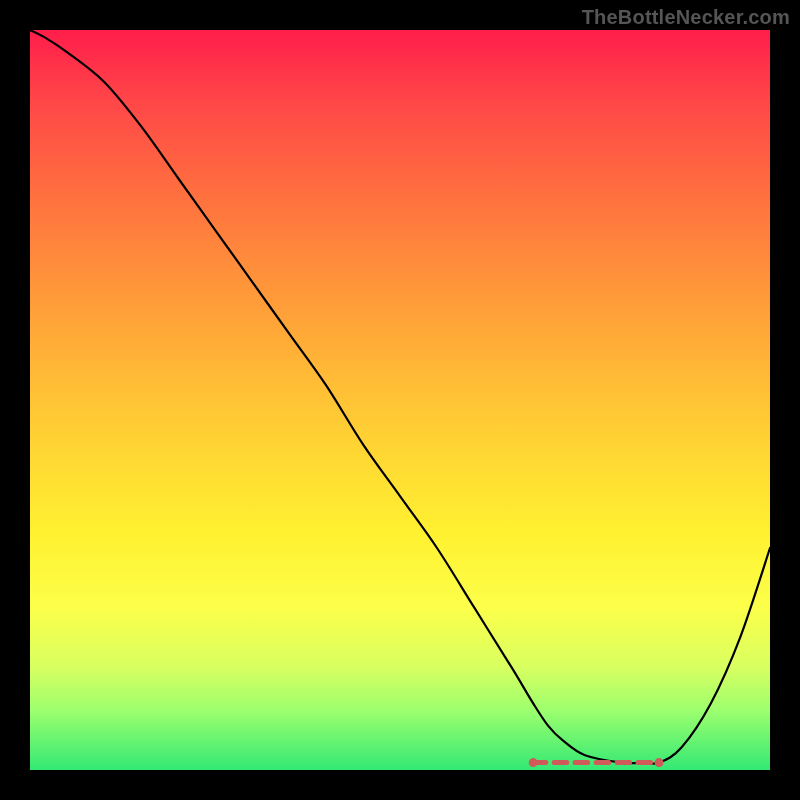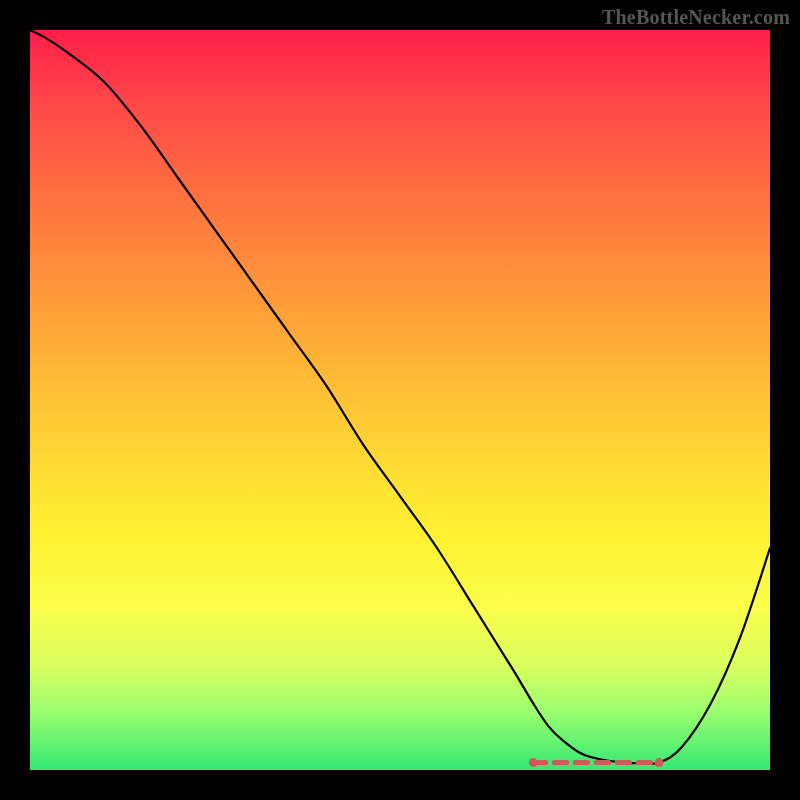--- a/index.html
+++ b/index.html
@@ -9,21 +9,20 @@
     height: 800px;
     background: #000;
     overflow: hidden;
     font-family: Arial, Helvetica, sans-serif;
   }
   .frame {
     position: relative;
     width: 800px;
     height: 800px;
     background: #000;
-    font-family: Liberation Serif, serif;
   }
   .watermark {
     position: absolute;
     top: 6px;
     right: 10px;
     color: #555;
     font-size: 20px;
     font-weight: 600;
     letter-spacing: 0.2px;
     z-index: 10;

